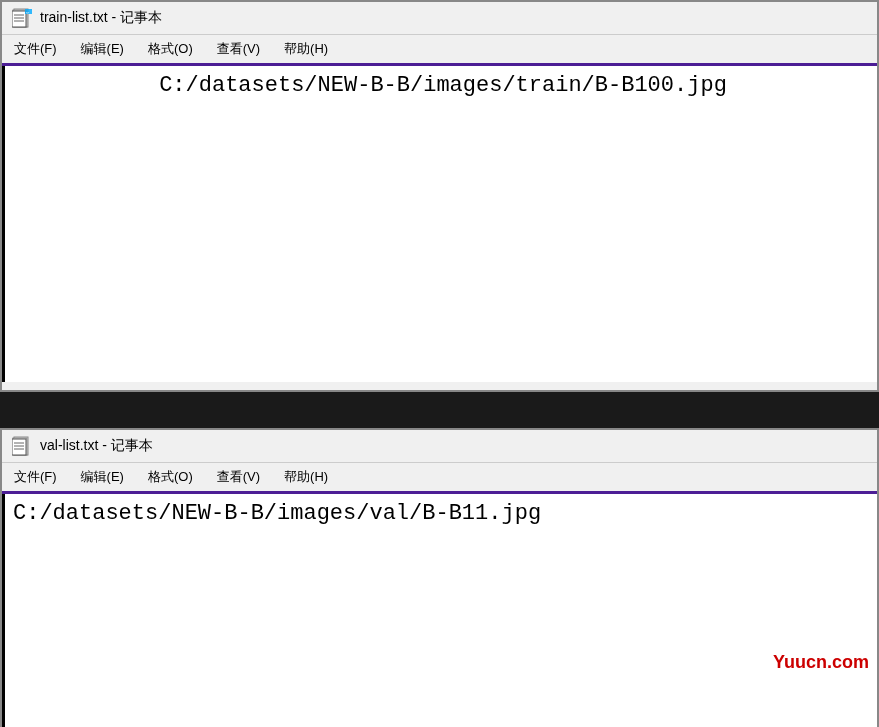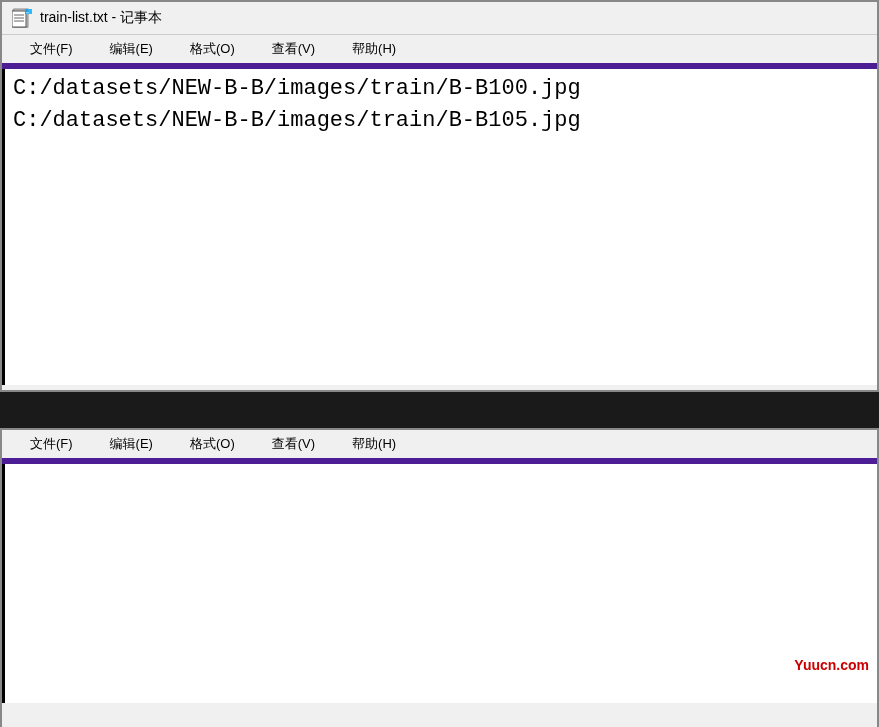--- a/index.html
+++ b/index.html
@@ -38,24 +38,24 @@
     }
 
     .title-text {
       font-size: 14px;
       color: #000;
       font-family: 'Microsoft YaHei', sans-serif;
     }
 
     .menu-bar {
       background-color: #f0f0f0;
-      padding: 3px 20px;
+      padding: 3px 4px;
       display: flex;
-      gap: 21px;
-      border-bottom: 6px solid #4c1d95;
+      gap: 8px;
+      border-bottom: 3px solid #4c1d95;
     }
 
     .menu-item {
       padding: 2px 8px;
       font-size: 13px;
       color: #000;
       cursor: pointer;
       font-family: 'Microsoft YaHei', sans-serif;
     }
 
@@ -69,32 +69,33 @@
     .file-line {
       font-size: 22px;
       line-height: 1.45;
       color: #000;
       font-family: 'Consolas', 'Courier New', monospace;
       white-space: nowrap;
     }
 
     .window-top {
       margin-top: 0;
+      text-align: center;
     }
 
     .window-bottom {
       margin-top: 16px;
     }
 
     .watermark {
       position: absolute;
       bottom: 68px;
       right: 8px;
       color: #cc0000;
-      font-size: 14px;
+      font-size: 18px;
       font-weight: bold;
       font-family: 'Arial', sans-serif;
       z-index: 10;
     }
   </style>
 </head>
 <body>
 
 <div class="notepad-window window-top" style="margin: 0; height: 392px; overflow: hidden;">
 
@@ -116,34 +117,45 @@
   <div class="menu-bar">
     <span class="menu-item">文件(F)</span>
     <span class="menu-item">编辑(E)</span>
     <span class="menu-item">格式(O)</span>
     <span class="menu-item">查看(V)</span>
     <span class="menu-item">帮助(H)</span>
   </div>
 
   <div class="content-area" style="height: calc(100% - 72px);">
     <div class="file-line">C:/datasets/NEW-B-B/images/train/B-B100.jpg</div>
-    <div class="file-line">C:/datasets/NEW-B-B/images/train/B-B105.jpg</div>
   </div>
 </div>
 
 <div style="height: 20px; background-color: #1a1a1a;"></div>
 
 <div class="notepad-window window-bottom" style="height: 315px; overflow: hidden; position: relative;">
 
+  <div class="title-bar">
+    <svg class="title-bar-icon" viewBox="0 0 20 20" xmlns="http://www.w3.org/2000/svg">
+      <rect x="2" y="1" width="14" height="18" fill="white" stroke="#888" stroke-width="1"></rect>
+      <rect x="1" y="2" width="14" height="17" fill="white" stroke="#888" stroke-width="1"></rect>
+      <rect x="0" y="3" width="14" height="16" fill="white" stroke="#555" stroke-width="1"></rect>
+      <line x1="2" y1="7" x2="12" y2="7" stroke="#666" stroke-width="1"></line>
+      <line x1="2" y1="10" x2="12" y2="10" stroke="#666" stroke-width="1"></line>
+      <line x1="2" y1="13" x2="12" y2="13" stroke="#666" stroke-width="1"></line>
+    </svg>
+    <span class="title-text">val-list.txt - 记事本</span>
+  </div>
 
   <div class="menu-bar">
     <span class="menu-item">文件(F)</span>
     <span class="menu-item">编辑(E)</span>
     <span class="menu-item">格式(O)</span>
     <span class="menu-item">查看(V)</span>
     <span class="menu-item">帮助(H)</span>
   </div>
 
   <div class="content-area" style="height: calc(100% - 72px);">
+    <div class="file-line">C:/datasets/NEW-B-B/images/val/B-B11.jpg</div>
   </div>
 
   <div class="watermark">Yuucn.com</div>
 </div>
 
 </body></html>

